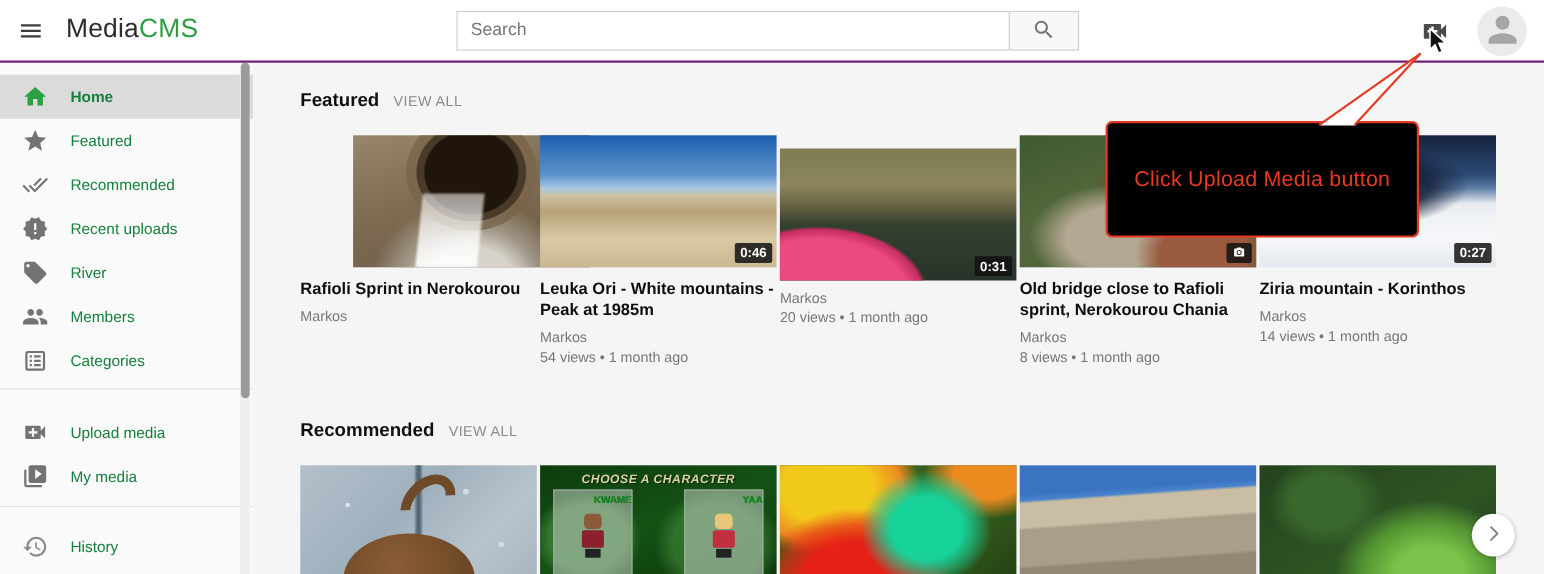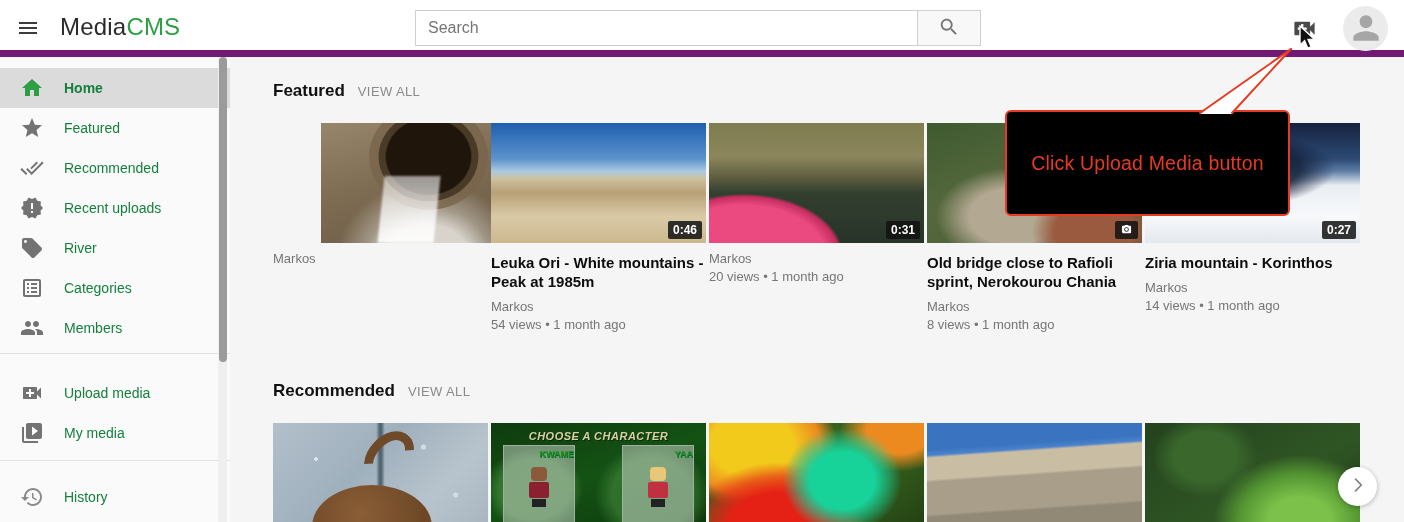--- a/index.html
+++ b/index.html
@@ -5,21 +5,21 @@
   * { margin:0; padding:0; box-sizing:border-box; }
   html,body { width:1404px; height:522px; }
   body {
     position:relative; overflow:hidden;
     font-family:"Liberation Sans", sans-serif;
     background:#f6f5f5; color:#161616;
   }
   
   .header {
     position:absolute; top:0; left:0; width:1404px; height:57px;
-    background:#fff; border-bottom:7px solid #701a75; z-index:20;
+    background:#fff; border-bottom:2px solid #701a75; z-index:20;
   }
   .menu-btn { position:absolute; left:14px; top:15px; width:28px; height:28px; display:flex; align-items:center; justify-content:center; cursor:pointer; background:none; border:none; }
   .logo { position:absolute; left:60px; top:13px; font-size:24px; letter-spacing:0.2px; }
   .logo .m { color:#2b2b2b; }
   .logo .c { color:#2e9e44; }
   .search-wrap { position:absolute; left:415px; top:10px; display:flex; height:36px; }
   .search-input {
     width:502px; height:36px; border:1px solid #cfcfcf; border-right:none;
     padding:0 12px; font-size:16px; color:#222; background:#fff; outline:none;
     font-family:"Liberation Sans", sans-serif;
@@ -69,21 +69,21 @@
   
   .t1 { background:
         radial-gradient(95px 85px at 50% 28%, #20150b 0 44%, #4a3a28 46% 52%, rgba(120,100,75,.8) 53% 62%, transparent 63%),
         radial-gradient(140px 120px at 50% 115%, #d8d4cc 0 30%, rgba(200,195,185,.55) 45%, transparent 66%),
         linear-gradient(165deg, #97866c 0%, #7d6c52 45%, #6a5a44 100%); margin-left: 48px; }
   .t1::after { content:""; position:absolute; left:28%; top:44%; width:26%; height:56%;
         background:linear-gradient(180deg, rgba(255,255,255,.55), rgba(255,255,255,.92)); filter:blur(1px); transform:skewX(-6deg); }
   .t2 { background:linear-gradient(180deg,#1d5fae 0%,#5d93cc 30%,#a9c8e2 40%,#cdc2a2 46%,#b7a177 58%,#d9caa6 78%,#ccb890 100%);text-align:right; }
   .t3 { background:
         radial-gradient(150px 95px at 16% 112%, #ea4a80 0 55%, #c52d60 64%, transparent 67%),
-        linear-gradient(180deg,#7e7c50 0%,#8c865c 28%,#5d5c3e 46%,#33402f 58%,#273329 100%); }
+        linear-gradient(180deg,#7e7c50 0%,#8c865c 28%,#5d5c3e 46%,#33402f 58%,#273329 100%); margin-top: 12px; }
   .t4 { background:
         radial-gradient(90px 60px at 78% 90%, #9a5a40 0 45%, transparent 70%),
         radial-gradient(110px 70px at 40% 78%, #b3a892 0 40%, transparent 70%),
         radial-gradient(90px 70px at 62% 35%, #6e4a26 0 40%, transparent 70%),
         linear-gradient(160deg, #3f5a30 0%, #55683d 45%, #4a5c34 100%); }
   .t5 { background:
         radial-gradient(180px 60px at 30% 38%, rgba(20,32,58,.85) 0 50%, transparent 70%),
         linear-gradient(180deg,#16233f 0%,#2c4a74 30%,#5d7da6 40%,#e9edf2 52%,#f7f9fb 78%,#e3e8ee 100%); }
   .t6 { background:
         linear-gradient(90deg, transparent 48%, rgba(50,70,85,.7) 49.5% 50.5%, transparent 52%),
@@ -213,32 +213,32 @@
       <span class="ic">
           <svg width="24" height="24" viewBox="0 0 24 24">
             <path class="ig" d="M21.41 11.58l-9-9C12.05 2.22 11.55 2 11 2H4c-1.1 0-2 .9-2 2v7c0 .55.22 1.05.59 1.42l9 9c.36.36.86.58 1.41.58.55 0 1.05-.22 1.41-.59l7-7c.37-.36.59-.86.59-1.41 0-.55-.23-1.06-.59-1.42zM5.5 7C4.67 7 4 6.33 4 5.5S4.67 4 5.5 4 7 4.67 7 5.5 6.33 7 5.5 7z"></path>
           </svg>
         </span>
       <span class="lbl">River</span>
     </li>
     <li class="side-item">
       <span class="ic">
           <svg width="24" height="24" viewBox="0 0 24 24">
+            <path class="ig" d="M16 11c1.66 0 2.99-1.34 2.99-3S17.66 5 16 5c-1.66 0-3 1.34-3 3s1.34 3 3 3zm-8 0c1.66 0 2.99-1.34 2.99-3S9.66 5 8 5C6.34 5 5 6.34 5 8s1.34 3 3 3zm0 2c-2.33 0-7 1.17-7 3.5V19h14v-2.5c0-2.33-4.67-3.5-7-3.5zm8 0c-.29 0-.62.02-.97.05 1.16.84 1.97 1.97 1.97 3.45V19h6v-2.5c0-2.33-4.67-3.5-7-3.5z"></path>
+          </svg>
+        </span>
+      <span class="lbl">Members</span>
+    </li>
+    <li class="side-item">
+      <span class="ic">
+          <svg width="24" height="24" viewBox="0 0 24 24">
             <path class="ig" d="M19 5v14H5V5h14m0-2H5c-1.1 0-2 .9-2 2v14c0 1.1.9 2 2 2h14c1.1 0 2-.9 2-2V5c0-1.1-.9-2-2-2zm-8 4h6v2h-6V7zm0 4h6v2h-6v-2zm0 4h6v2h-6v-2zM7 7h2v2H7V7zm0 4h2v2H7v-2zm0 4h2v2H7v-2z"></path>
           </svg>
         </span>
       <span class="lbl">Categories</span>
-    </li>
-    <li class="side-item">
-      <span class="ic">
-          <svg width="24" height="24" viewBox="0 0 24 24">
-            <path class="ig" d="M16 11c1.66 0 2.99-1.34 2.99-3S17.66 5 16 5c-1.66 0-3 1.34-3 3s1.34 3 3 3zm-8 0c1.66 0 2.99-1.34 2.99-3S9.66 5 8 5C6.34 5 5 6.34 5 8s1.34 3 3 3zm0 2c-2.33 0-7 1.17-7 3.5V19h14v-2.5c0-2.33-4.67-3.5-7-3.5zm8 0c-.29 0-.62.02-.97.05 1.16.84 1.97 1.97 1.97 3.45V19h6v-2.5c0-2.33-4.67-3.5-7-3.5z"></path>
-          </svg>
-        </span>
-      <span class="lbl">Members</span>
     </li>
   </ul>
   <hr class="side-divider">
   <ul class="side-list second">
     <li class="side-item">
       <span class="ic">
           <svg width="24" height="24" viewBox="0 0 24 24">
             <path class="ig" d="M17 10.5V7c0-.55-.45-1-1-1H4c-.55 0-1 .45-1 1v10c0 .55.45 1 1 1h12c.55 0 1-.45 1-1v-3.5l4 4v-11l-4 4zM14 13h-3v3H9v-3H6v-2h3V8h2v3h3v2z"></path>
           </svg>
         </span>
@@ -274,20 +274,21 @@
   <div class="sec-heading h1">
     <h2>Featured</h2>
     <span class="view-all">VIEW ALL</span>
   </div>
 
   <div class="cards-row r1">
     <div class="card">
       <div class="thumb t1">
         <span class="dur">0:19</span>
       </div>
+      <div class="card-title">Rafioli Sprint in Nerokourou</div>
       <div class="card-author">Markos</div>
     </div>
     <div class="card">
       <div class="thumb t2">
         <span class="dur">0:46</span>
       </div>
       <div class="card-title">Leuka Ori - White mountains - Peak at 1985m</div>
       <div class="card-author">Markos</div>
       <div class="card-meta">54 views • 1 month ago</div>
     </div>

